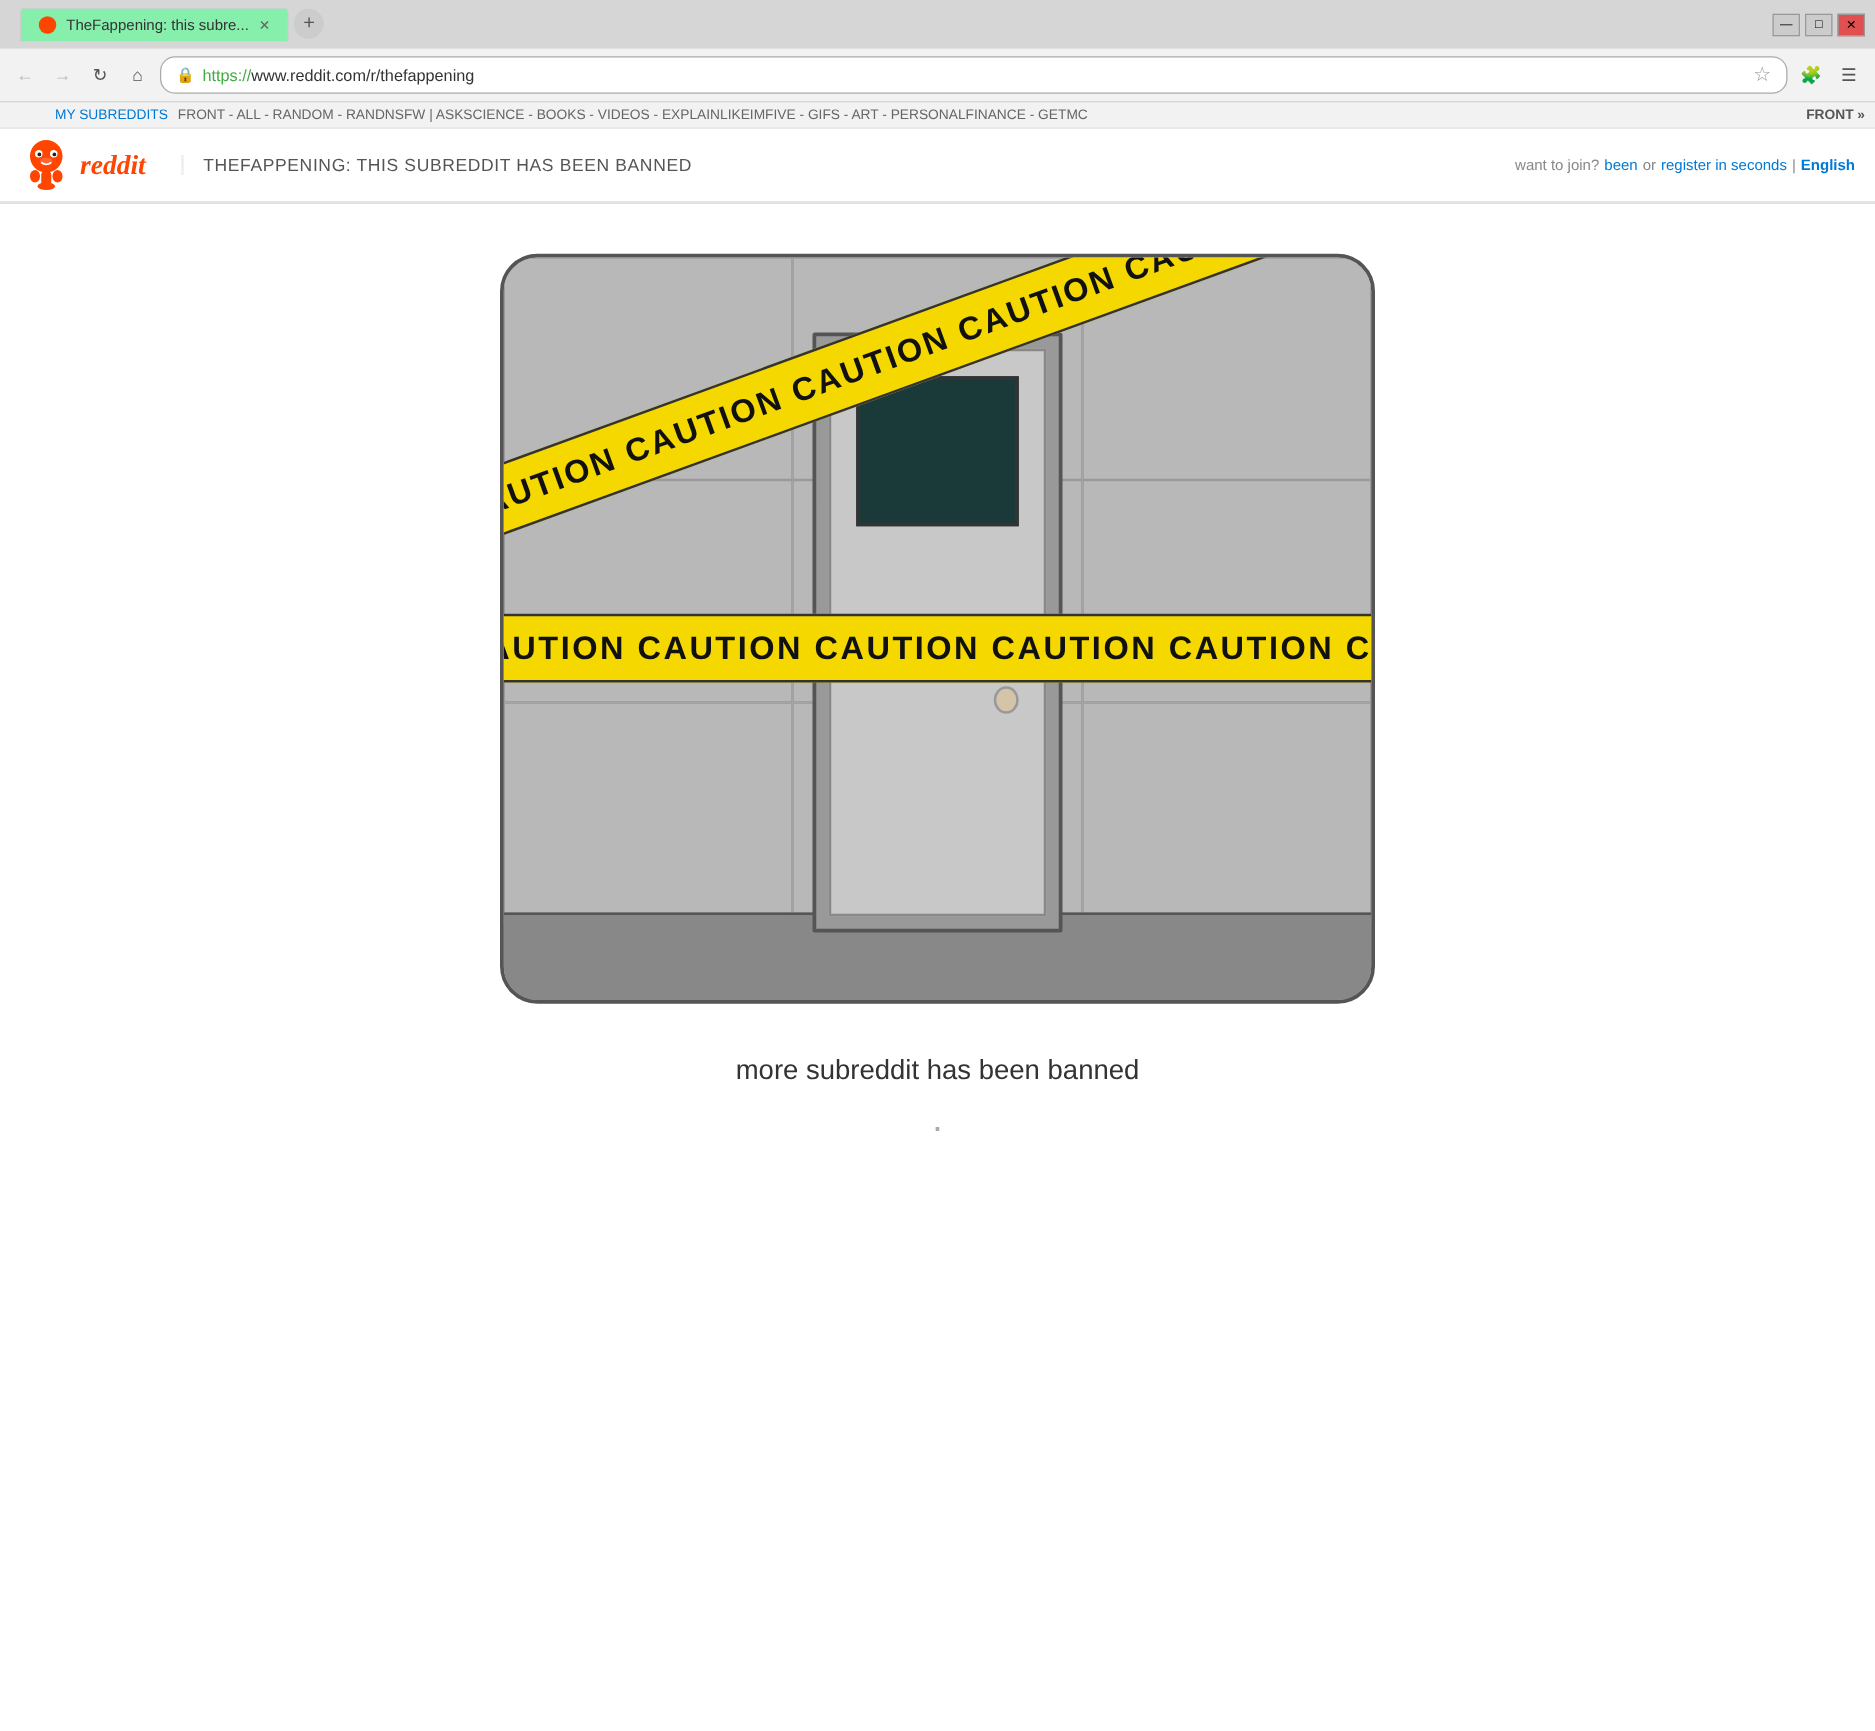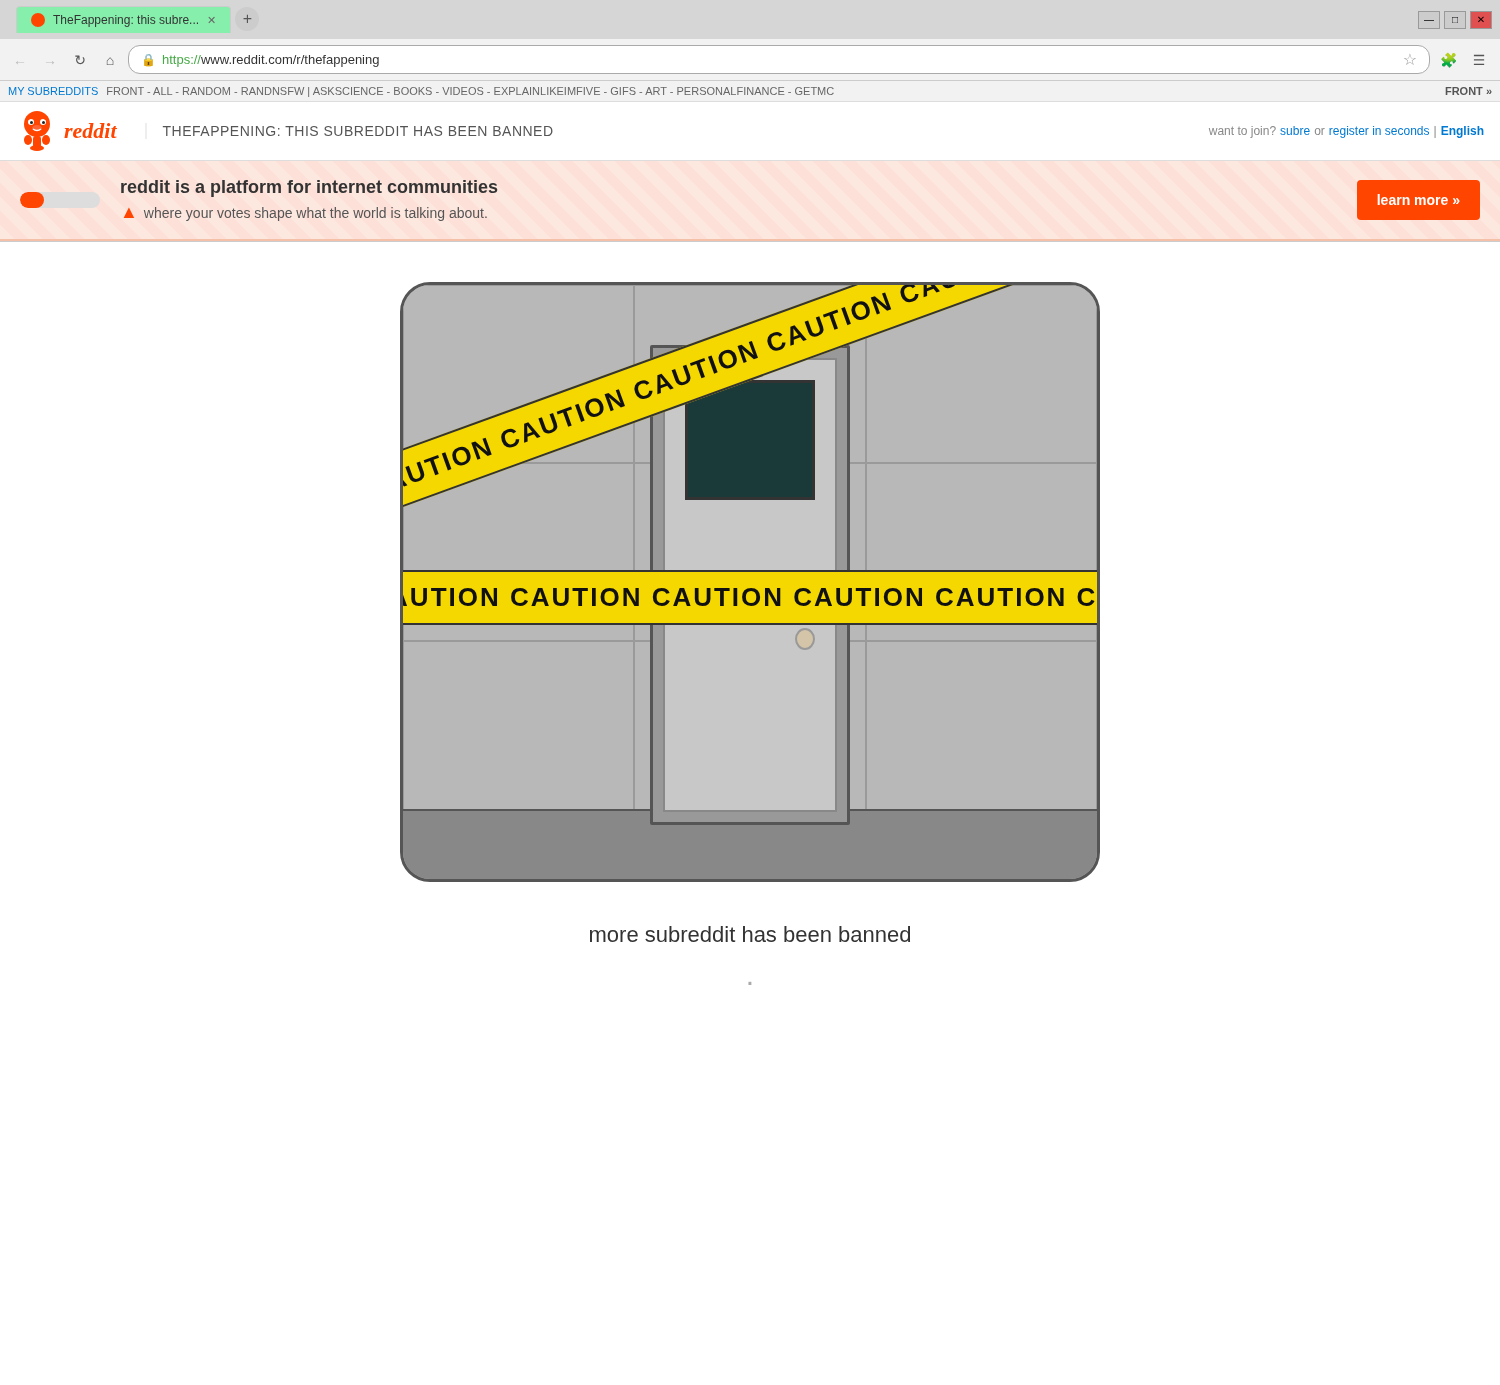--- a/index.html
+++ b/index.html
@@ -427,21 +427,21 @@
       </span>
       <span class="star-btn">☆</span>
     </div>
     <div class="nav-right">
       <div class="nav-icon-btn">🧩</div>
       <div class="nav-icon-btn">☰</div>
     </div>
   </div>
 
   <div class="reddit-nav">
-    <span class="nav-item" style="color:#0079d3; cursor:pointer;">MY SUBREDDITS</span>
+    <span class="nav-item" style="color:#0079d3; cursor:pointer;margin-left:36px;">MY SUBREDDITS</span>
     <span style="color:#666; font-size:11px; margin-left: 4px;">FRONT - ALL - RANDOM - RANDNSFW | ASKSCIENCE - BOOKS - VIDEOS - EXPLAINLIKEIMFIVE - GIFS - ART - PERSONALFINANCE - GETMC</span>
     <span class="more-btn">FRONT »</span>
   </div>
 
   <div class="reddit-header">
     <div class="reddit-logo">
 
       <svg class="reddit-alien" viewBox="0 0 40 42" xmlns="http://www.w3.org/2000/svg">
         <circle cx="20" cy="14" r="13" fill="#ff4500"></circle>
         <circle cx="14" cy="12" r="3" fill="white"></circle>
@@ -455,41 +455,28 @@
         <rect x="16" y="26" width="8" height="12" rx="3" fill="#ff4500"></rect>
         <ellipse cx="11" cy="30" rx="4" ry="5" fill="#ff4500"></ellipse>
         <ellipse cx="29" cy="30" rx="4" ry="5" fill="#ff4500"></ellipse>
         <ellipse cx="20" cy="38" rx="7" ry="3" fill="#ff4500"></ellipse>
       </svg>
       <span class="reddit-wordmark">reddit</span>
     </div>
     <div class="subreddit-title">TheFappening: this subreddit has been banned</div>
     <div class="header-right">
       <span>want to join?</span>
-      <a>subre</a>
+      <a>been</a>
       <span>or</span>
       <a>register in seconds</a>
       <span>|</span>
       <span class="lang">English</span>
     </div>
   </div>
 
-  <div class="promo-banner">
-    <div class="banner-progress">
-      <div class="banner-progress-fill"></div>
-    </div>
-    <div class="banner-text-section">
-      <div class="banner-main-text">reddit is a platform for internet communities</div>
-      <div class="banner-sub-text">
-        <span class="upvote-arrow">▲</span>
-        <span>where your votes shape what the world is talking about.</span>
-      </div>
-    </div>
-    <button class="learn-more-btn">learn more »</button>
-  </div>
 </div>
 
 <div class="main-content">
 
   <div class="banned-illustration">
 
     <div class="wall">
       <div class="wall-tile"></div>
       <div class="wall-tile"></div>
       <div class="wall-tile"></div>

